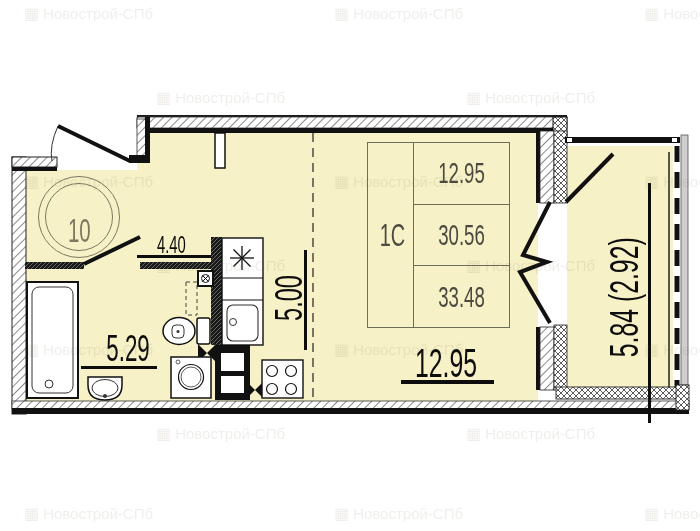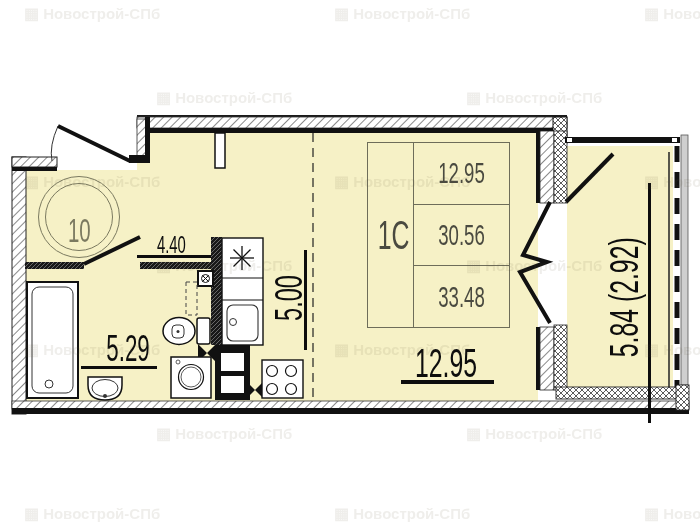--- a/index.html
+++ b/index.html
@@ -15,36 +15,36 @@
   .cond  { display:inline-block; transform:scaleX(.62); transform-origin:center center; }
   .ul    { position:absolute; z-index:3; background:var(--dimension-text,#111); }
 
   .rot   { transform:rotate(-90deg); transform-origin:center center; }
 
   
   .itable { position:absolute; left:367px; top:142px; width:143px; height:186px;
             z-index:3; border:1.2px solid var(--table-line,#6e6d5a); display:flex;
             color:var(--table-text,#4a4a40); box-sizing:border-box; }
   .itable .type { width:45px; border-right:1.2px solid var(--table-line,#6e6d5a);
-            display:flex; align-items:center; justify-content:flex-start; font-size:40px; }
+            display:flex; align-items:center; justify-content:flex-end; font-size:32px; }
   .itable .vals { flex:1; display:flex; flex-direction:column; }
   .itable .vals .cell { flex:1; border-bottom:1.2px solid var(--table-line,#6e6d5a);
             display:flex; align-items:center; justify-content:center; font-size:30px; }
   .itable .vals .cell:last-child { border-bottom:none;text-align:right; }
 
   
   .ucircle { position:absolute; left:38px; top:176px; width:80px; height:80px; z-index:3;
              border:1.6px solid var(--circle-text,#7b7a60); border-radius:50%;
              display:flex; align-items:center; justify-content:center; }
   .ucircle .inner { width:66px; height:66px; border:1.2px solid var(--circle-text,#7b7a60);
              border-radius:50%; display:flex; align-items:flex-end; justify-content:center;
              color:var(--circle-text,#7b7a60); font-size:33px; }
 
   
-  .wm { position:absolute; z-index:4; font-size:15px; font-weight:bold;
+  .wm { position:absolute; z-index:4; font-size:15px; font-weight:normal;
         color:rgba(100,92,60,0.10); white-space:nowrap; pointer-events:none; }
   .wm .wm-ico { font-size:16px; margin-right:4px; }
 </style>
 </head>
 <body>
 
 <div id="stage">
 
   <svg id="plan-svg" width="700" height="531" viewBox="0 0 700 531">
     <defs>

